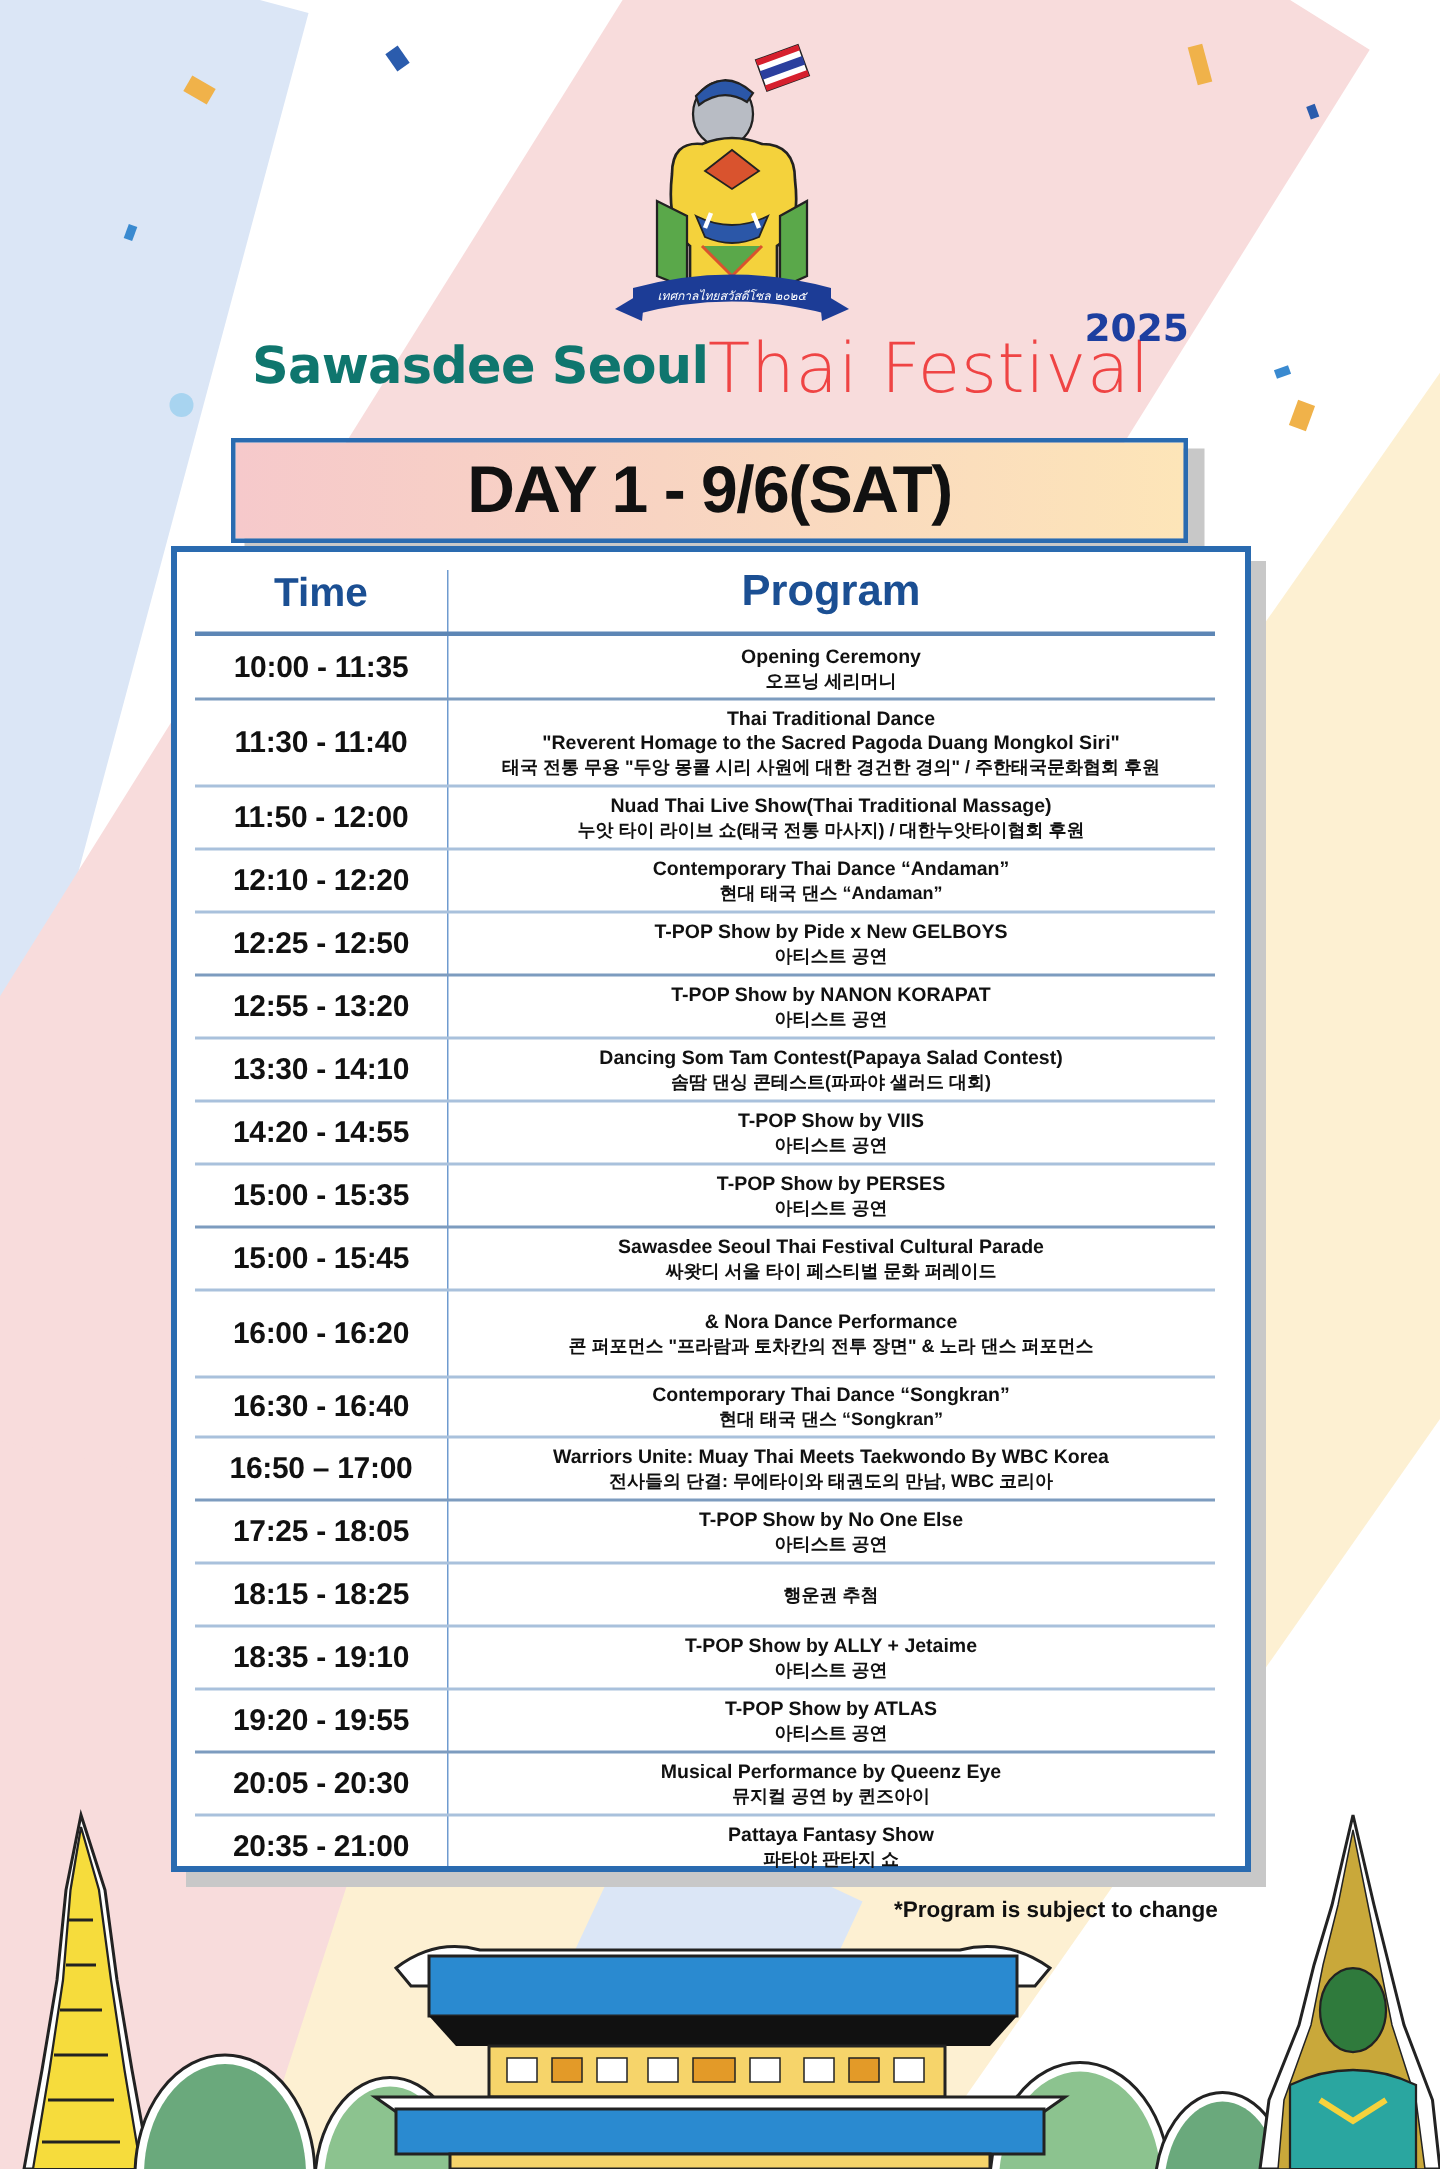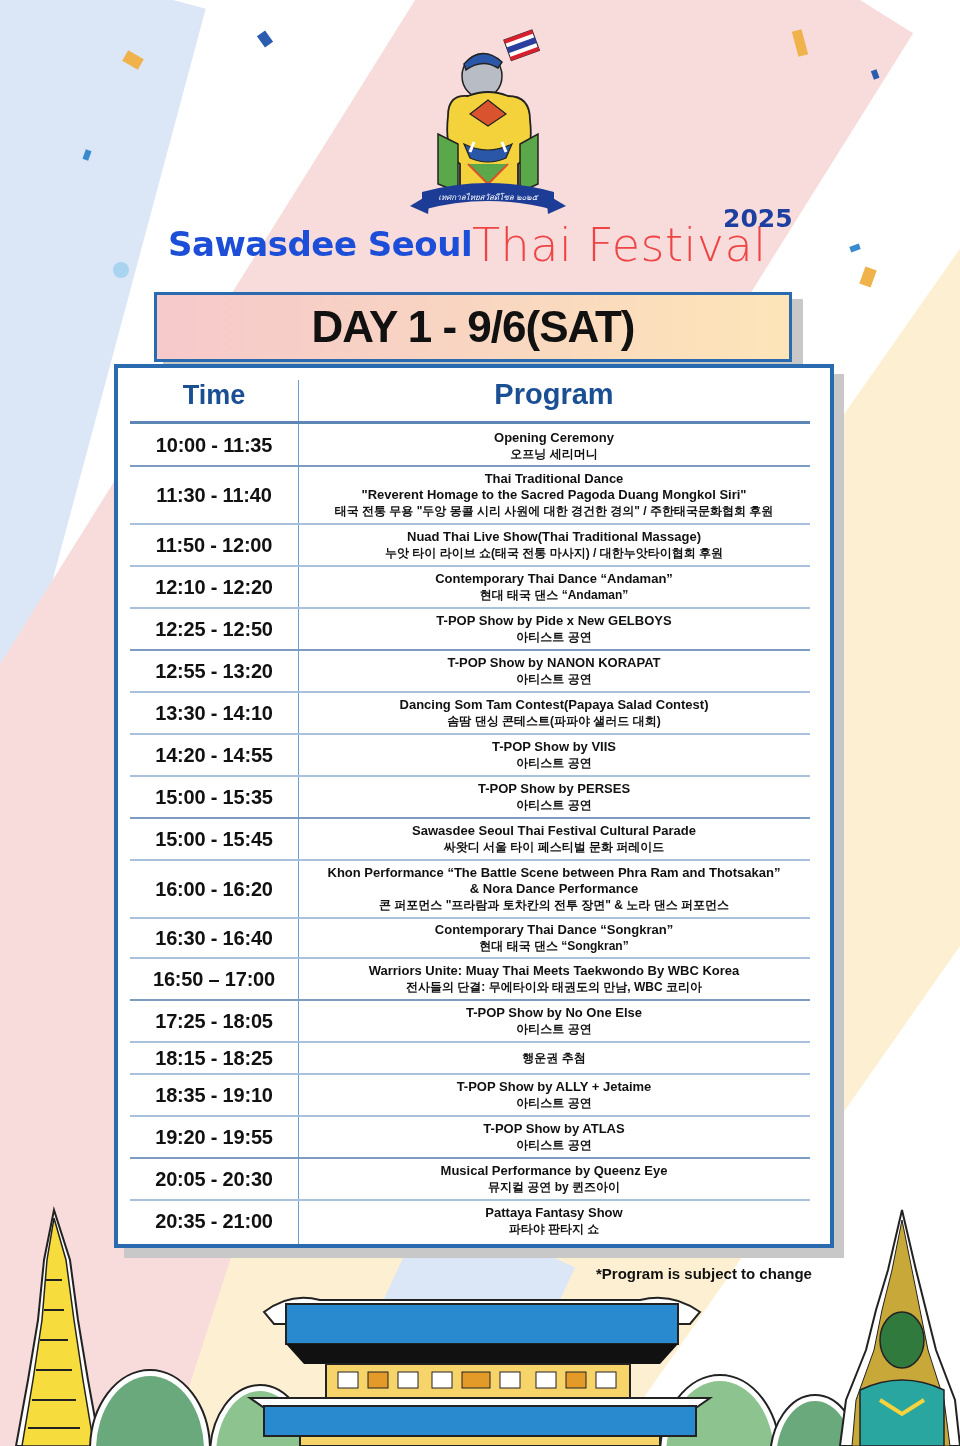--- a/index.html
+++ b/index.html
@@ -14,21 +14,21 @@
   .s-yellow { left: 980px; top: 220px; width: 400px; height: 1700px; background: #fdf0d2; transform: rotate(35deg); transform-origin: top left; }
   .s-pink2 { left: -50px; top: 950px; width: 380px; height: 800px; background: #f8dcdc; transform: rotate(12deg); transform-origin: top left; }
   .s-blue2 { left: 430px; top: 1200px; width: 160px; height: 400px; background: #dbe6f6; transform: rotate(25deg); transform-origin: top left; }
   .s-yellow2 { left: 240px; top: 1230px; width: 120px; height: 400px; background: #fdf0d2; transform: rotate(18deg); transform-origin: top left; }
 
   .confetti { position: absolute; z-index: 1; }
 
   
   .mascot { position: absolute; left: 408px; top: 24px; width: 160px; height: 190px; z-index: 2; }
   .title-row { position: absolute; left: 168px; top: 218px; width: 640px; height: 60px; z-index: 2; }
-  .title-red { position: absolute; left: 0; top: 6px; font-family: "DejaVu Sans", sans-serif; font-weight: 900; font-size: 34px; color: #1d4ed8; letter-spacing: -0.5px; }
+  .title-red { position: absolute; left: 0; top: 6px; font-family: "DejaVu Sans", sans-serif; font-weight: 900; font-size: 34px; color: #0f766e; letter-spacing: -0.5px; }
   .title-blue { position: absolute; left: 304px; top: 0; font-family: "DejaVu Sans", sans-serif; font-weight: 300; font-size: 46px; color: #ef4444; letter-spacing: 0.5px; }
   .title-year { position: absolute; left: 555px; top: -14px; font-family: "DejaVu Sans", sans-serif; font-weight: 700; font-size: 25px; color: #1d3fa0; }
 
   
   .day-banner-shadow { position: absolute; left: 163px; top: 299px; width: 640px; height: 66px; background: #c8c8c8; z-index: 2; }
   .day-banner { position: absolute; left: 154px; top: 292px; width: 638px; height: 70px; z-index: 3;
     border: 3px solid #2a6bb0; background: linear-gradient(90deg, #f6c9cb 0%, #f8d4c2 45%, #fde5b8 100%);
     display: flex; align-items: center; justify-content: center; }
   .day-title { font-family: "Liberation Sans", sans-serif; font-weight: 700; font-size: 44px; color: #111; letter-spacing: -1px; }
 
@@ -190,21 +190,20 @@
       <div class="row" style="height: 42px;">
         <div class="cell-time">15:00 - 15:45</div>
         <div class="cell-prog">
           <span class="en">Sawasdee Seoul Thai Festival Cultural Parade</span>
           <span class="ko">싸왓디 서울 타이 페스티벌 문화 퍼레이드</span>
         </div>
       </div>
       <div class="row" style="height: 58px;">
         <div class="cell-time">16:00 - 16:20</div>
         <div class="cell-prog">
-          <span class="en">Khon Performance “The Battle Scene between Phra Ram and Thotsakan”</span>
           <span class="en">&amp; Nora Dance Performance</span>
           <span class="ko">콘 퍼포먼스 "프라람과 토차칸의 전투 장면" &amp; 노라 댄스 퍼포먼스</span>
         </div>
       </div>
       <div class="row" style="height: 40px;">
         <div class="cell-time">16:30 - 16:40</div>
         <div class="cell-prog">
           <span class="en">Contemporary Thai Dance “Songkran”</span>
           <span class="ko">현대 태국 댄스 “Songkran”</span>
         </div>
@@ -216,21 +215,21 @@
           <span class="ko">전사들의 단결: 무에타이와 태권도의 만남, WBC 코리아</span>
         </div>
       </div>
       <div class="row" style="height: 42px;">
         <div class="cell-time">17:25 - 18:05</div>
         <div class="cell-prog">
           <span class="en">T-POP Show by No One Else</span>
           <span class="ko">아티스트 공연</span>
         </div>
       </div>
-      <div class="row" style="height: 32px;">
+      <div class="row" style="height: 42px;">
         <div class="cell-time">18:15 - 18:25</div>
         <div class="cell-prog">
           <span class="ko">행운권 추첨</span>
         </div>
       </div>
       <div class="row" style="height: 42px;">
         <div class="cell-time">18:35 - 19:10</div>
         <div class="cell-prog">
           <span class="en">T-POP Show by ALLY + Jetaime</span>
           <span class="ko">아티스트 공연</span>

